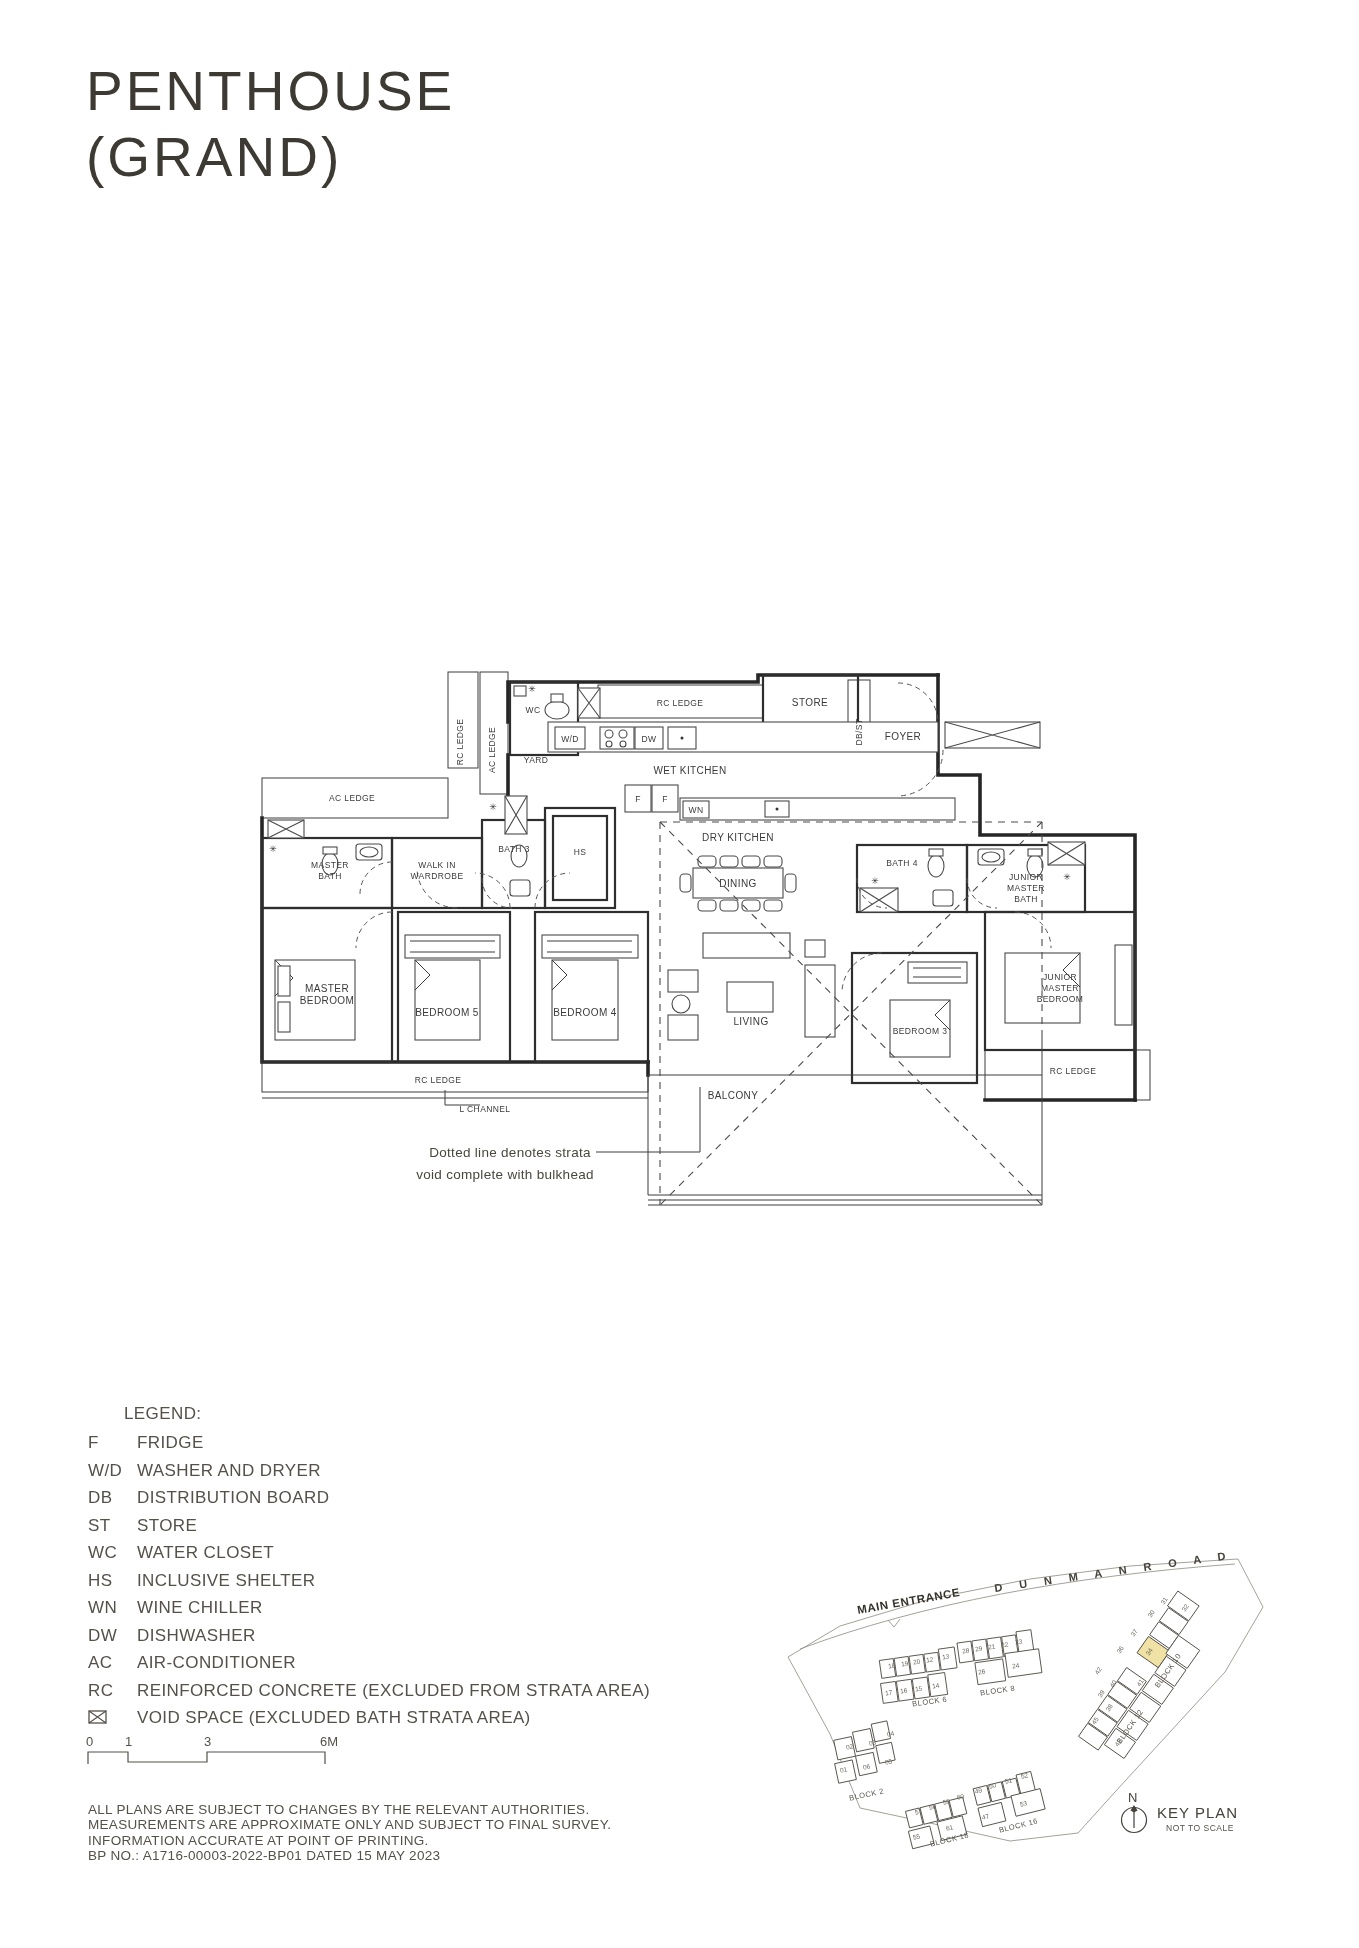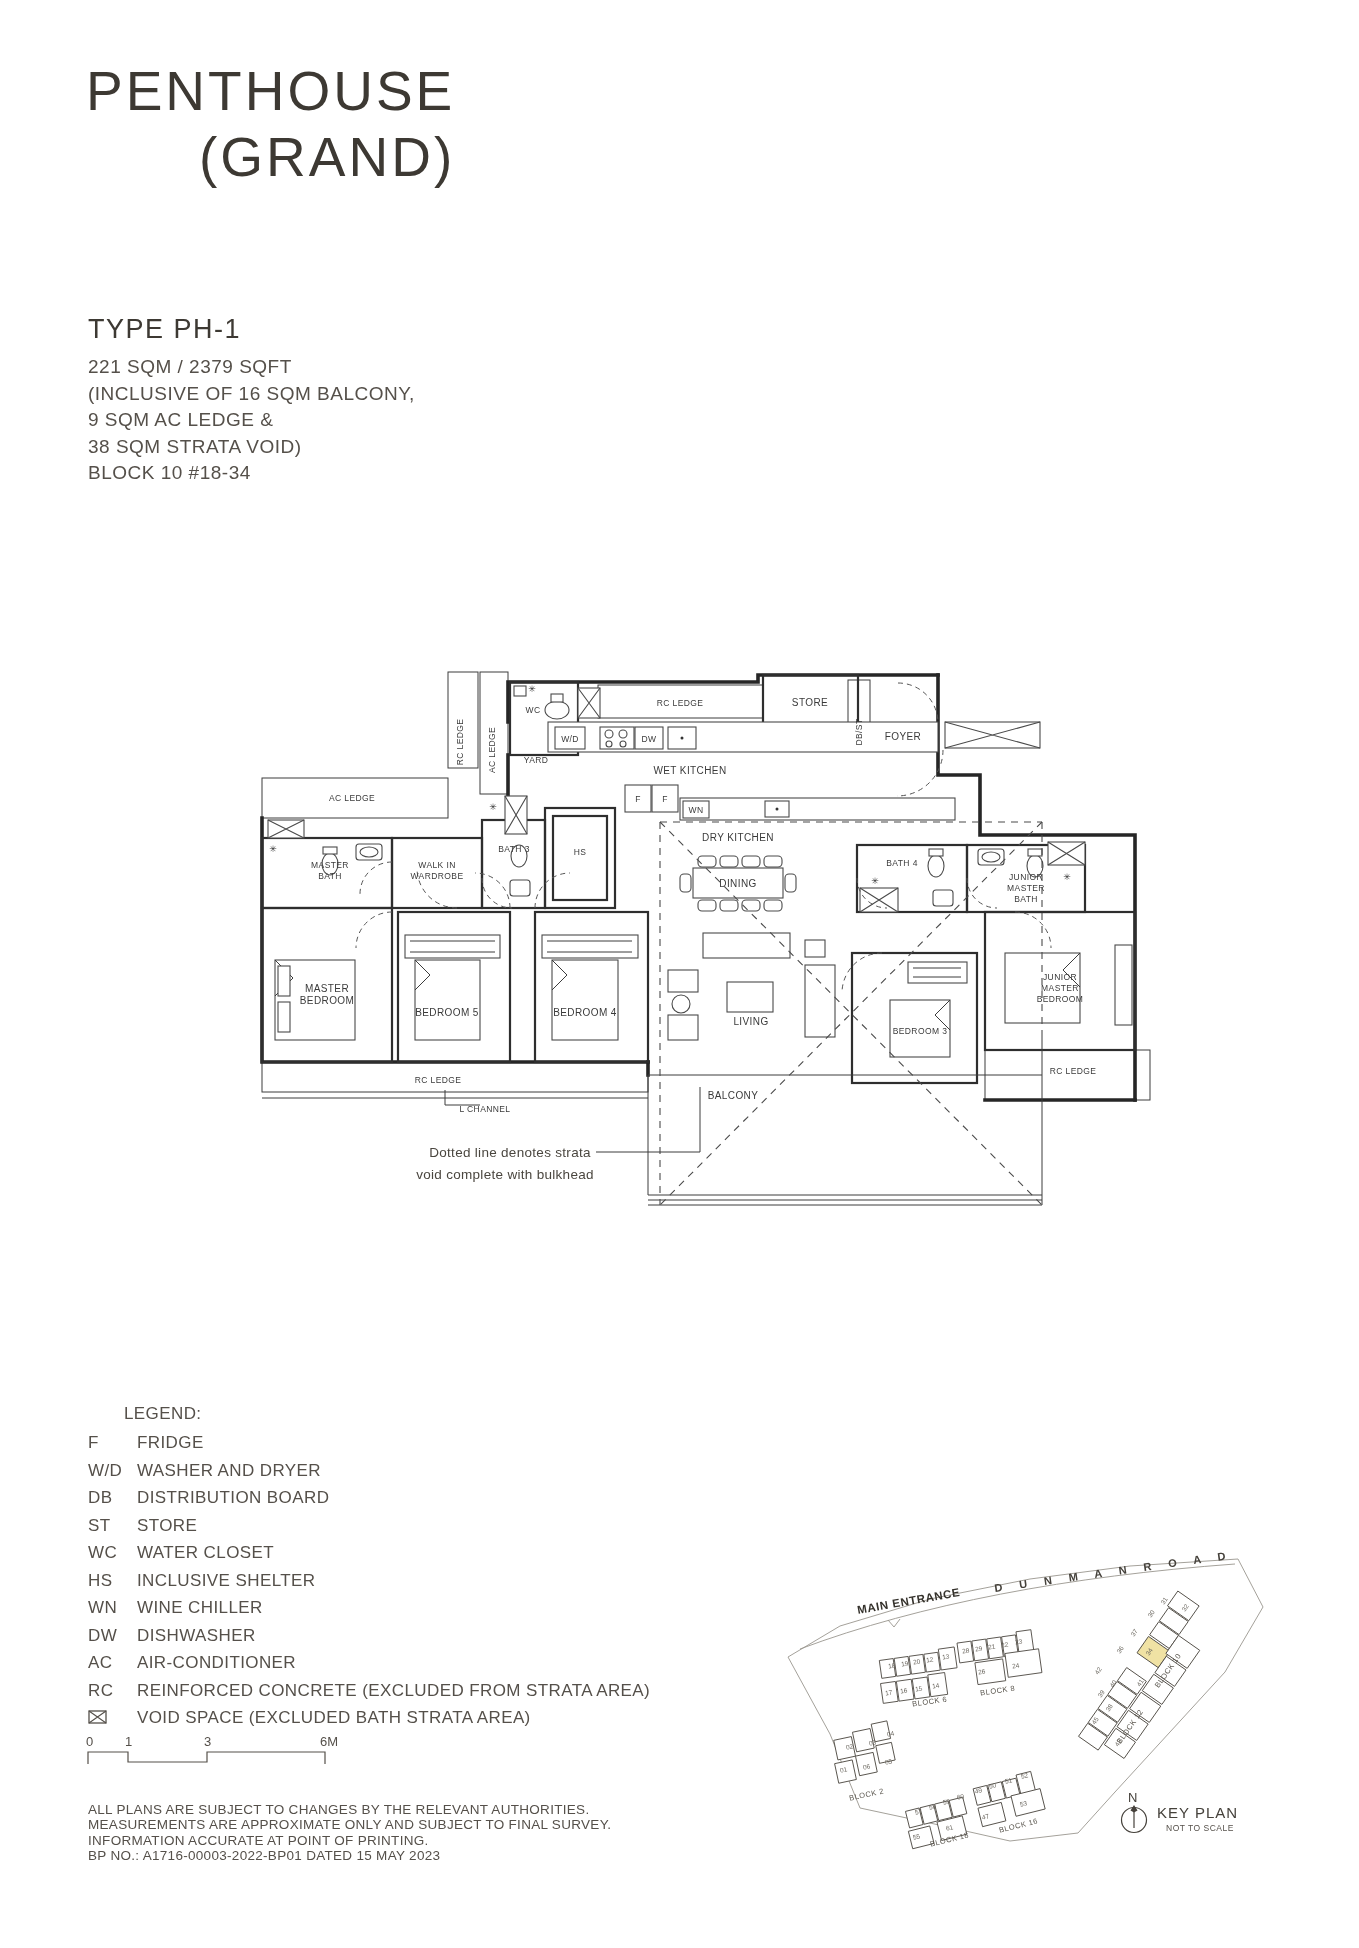--- a/index.html
+++ b/index.html
@@ -1,19 +1,19 @@
 <!DOCTYPE html>
 <html><head>
 <meta charset="utf-8">
 <style>
   html,body{margin:0;padding:0;background:#ffffff;}
   .page{position:relative;width:1359px;height:1948px;background:#fff;
         font-family:"Liberation Sans", sans-serif;color:#45413b;overflow:hidden;}
   .title{position:absolute;left:86px;top:58px;font-size:55px;line-height:66px;
-         letter-spacing:3px;font-weight:300;color:#3d3933;text-align:right;}
+         letter-spacing:3px;font-weight:300;color:#3d3933;}
   .unit-info{position:absolute;left:88px;top:314px;}
   .unit-info .type{font-size:27px;letter-spacing:1.5px;color:#3d3933;margin:0 0 9px 0;font-weight:400;}
   .unit-info .line{font-size:19px;line-height:26.5px;letter-spacing:.5px;color:#55504a;}
   .legend{position:absolute;left:88px;top:1404px;font-size:17px;color:#55504a;letter-spacing:.4px;}
   .legend .heading{margin-bottom:9px;margin-left:36px;}
   .legend .row{display:flex;align-items:flex-start;margin-bottom:7.5px;}
   .legend .abbr{width:49px;flex:0 0 49px;}
   .scalebar{position:absolute;left:84px;top:1736px;}
   .scalebar text{font-size:13px;fill:#55504a;}
   .disclaimer{position:absolute;left:88px;top:1802px;font-size:13.5px;line-height:15.3px;
@@ -49,28 +49,20 @@
 </head>
 <body>
 
 <div class="page">
 
   <div class="title">
     <div>PENTHOUSE</div>
     <div>(GRAND)</div>
   </div>
 
-  <div class="unit-info">
-    <div class="type">TYPE PH-1</div>
-    <div class="line">221 SQM / 2379 SQFT</div>
-    <div class="line">(INCLUSIVE OF 16 SQM BALCONY,</div>
-    <div class="line">9 SQM AC LEDGE &amp;</div>
-    <div class="line">38 SQM STRATA VOID)</div>
-    <div class="line">BLOCK 10    #18-34</div>
-  </div>
 
   <svg class="plan-svg" width="1285" height="560" viewBox="0 0 1285 560">
 
     <g>
       <rect class="w-thin" x="418" y="22" width="30" height="96"></rect>
       <rect class="w-thin" x="450" y="22" width="28" height="122"></rect>
       <rect class="w-thin" x="568" y="35" width="165" height="33"></rect>
       <rect class="w-thin" x="818" y="30" width="22" height="68"></rect>
       <rect class="w-thin" x="232" y="128" width="186" height="40"></rect>
       <rect class="w-thin" x="955" y="400" width="165" height="50"></rect>

